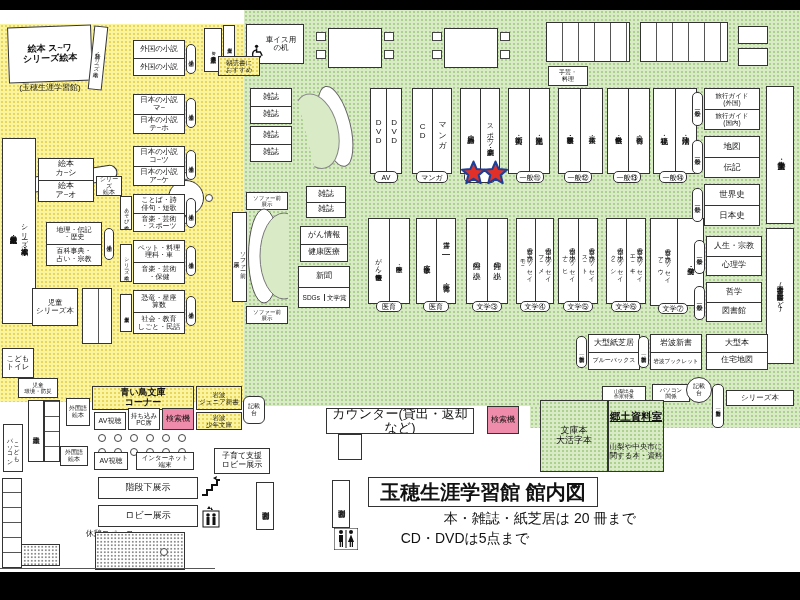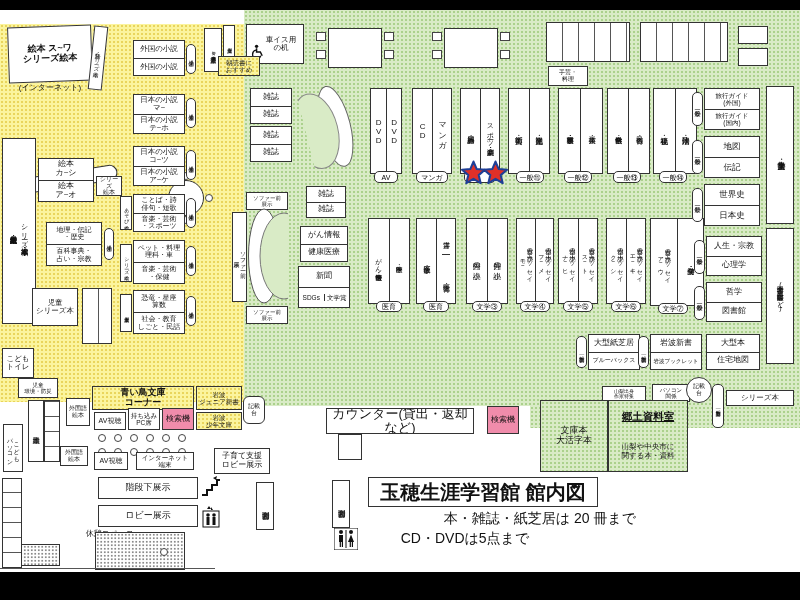--- a/index.html
+++ b/index.html
@@ -44,21 +44,21 @@
 
 <div id="map">
 
   <div class="zone zy" style="left:0;top:14px;width:244px;height:378px;"></div>
   <div class="zone zg" style="left:244px;top:0;width:556px;height:396px;"></div>
   <div class="zone zg" style="left:530px;top:396px;width:270px;height:22px;"></div>
 
   <div class="b" style="left:8px;top:16px;width:84px;height:56px;font-size:9px;font-weight:bold;transform:rotate(-2deg);">絵本 ス~ワ
 シリーズ絵本</div>
   <div class="b v" style="left:91px;top:16px;width:14px;height:64px;font-size:5.5px;transform:rotate(6deg);">昔話・シリーズ絵本</div>
-  <div class="b nb" style="left:2px;top:72px;width:96px;height:12px;font-size:8px;">(インターネット)</div>
+  <div class="b nb" style="left:2px;top:72px;width:96px;height:12px;font-size:8px;">(玉穂生涯学習館)</div>
   <div class="b" style="left:10px;top:162px;width:108px;height:16px;font-size:8px;border-radius:8px;transform:rotate(-9deg);">ちしきの絵本</div>
 
   <div class="b" style="left:168px;top:170px;width:36px;height:36px;border-radius:50%;"></div>
   <div class="chair" style="left:158px;top:184px;"></div>
   <div class="chair" style="left:205px;top:184px;"></div>
   <div class="chair" style="left:182px;top:162px;"></div>
   <div class="chair" style="left:182px;top:206px;"></div>
 
   <div class="b cellcol" style="left:133px;top:30px;width:52px;height:36px;font-size:7.5px;">
     <div>外国の小説</div>
@@ -447,37 +447,37 @@
   <div class="tag vtag" style="left:576px;top:326px;width:11px;height:32px;font-size:5.5px;">一般新書</div>
   <div class="b cellcol" style="left:588px;top:324px;width:52px;height:36px;">
     <div style="font-size:8px;">大型紙芝居</div>
     <div style="font-size:6px;">ブルーバックス</div>
   </div>
   <div class="tag vtag" style="left:638px;top:326px;width:11px;height:32px;font-size:5.5px;">一般新書</div>
   <div class="b cellcol" style="left:650px;top:324px;width:52px;height:36px;">
     <div style="font-size:8px;">岩波新書</div>
     <div style="font-size:5.5px;">岩波ブックレット</div>
   </div>
-  <div class="b cellcol" style="left:706px;top:324px;width:54px;height:36px;font-size:8px;">
+  <div class="b cellcol" style="left:706px;top:324px;width:62px;height:36px;font-size:8px;">
     <div>大型本</div>
     <div>住宅地図</div>
   </div>
 
   <div class="b" style="left:602px;top:376px;width:44px;height:16px;font-size:5px;">山梨出身
 作家特集</div>
   <div class="b" style="left:652px;top:374px;width:38px;height:18px;font-size:5.5px;">パソコン
 関係</div>
   <div class="b" style="left:686px;top:367px;width:26px;height:26px;font-size:6px;border-radius:50%;z-index:5;">記載
 台</div>
   <div class="tag vtag" style="left:712px;top:374px;width:12px;height:44px;font-size:5.5px;">一般新書</div>
   <div class="b" style="left:726px;top:380px;width:68px;height:16px;font-size:7.5px;">シリーズ本</div>
 
   <div class="b zg" style="left:540px;top:390px;width:68px;height:72px;font-size:9px;">文庫本
 大活字本</div>
-  <div class="b zg cellcol" style="left:608px;top:390px;width:80px;height:72px;">
+  <div class="b zg cellcol" style="left:608px;top:390px;width:56px;height:72px;">
     <div style="flex:0.8;font-size:10.5px;font-weight:bold;text-decoration:underline;">郷土資料室</div>
     <div style="font-size:7.5px;border-top:none;">山梨や中央市に
 関する本・資料</div>
   </div>
 
   <div class="b" style="left:326px;top:398px;width:148px;height:26px;font-size:13px;">カウンター(貸出・返却など)</div>
   <div class="b" style="left:338px;top:424px;width:24px;height:26px;"></div>
   <div class="b pink" style="left:487px;top:396px;width:32px;height:28px;font-size:8px;">検索機</div>
 
   <div class="b" style="left:368px;top:467px;width:230px;height:30px;font-size:20px;font-weight:bold;border-width:1.5px;">玉穂生涯学習館 館内図</div>

